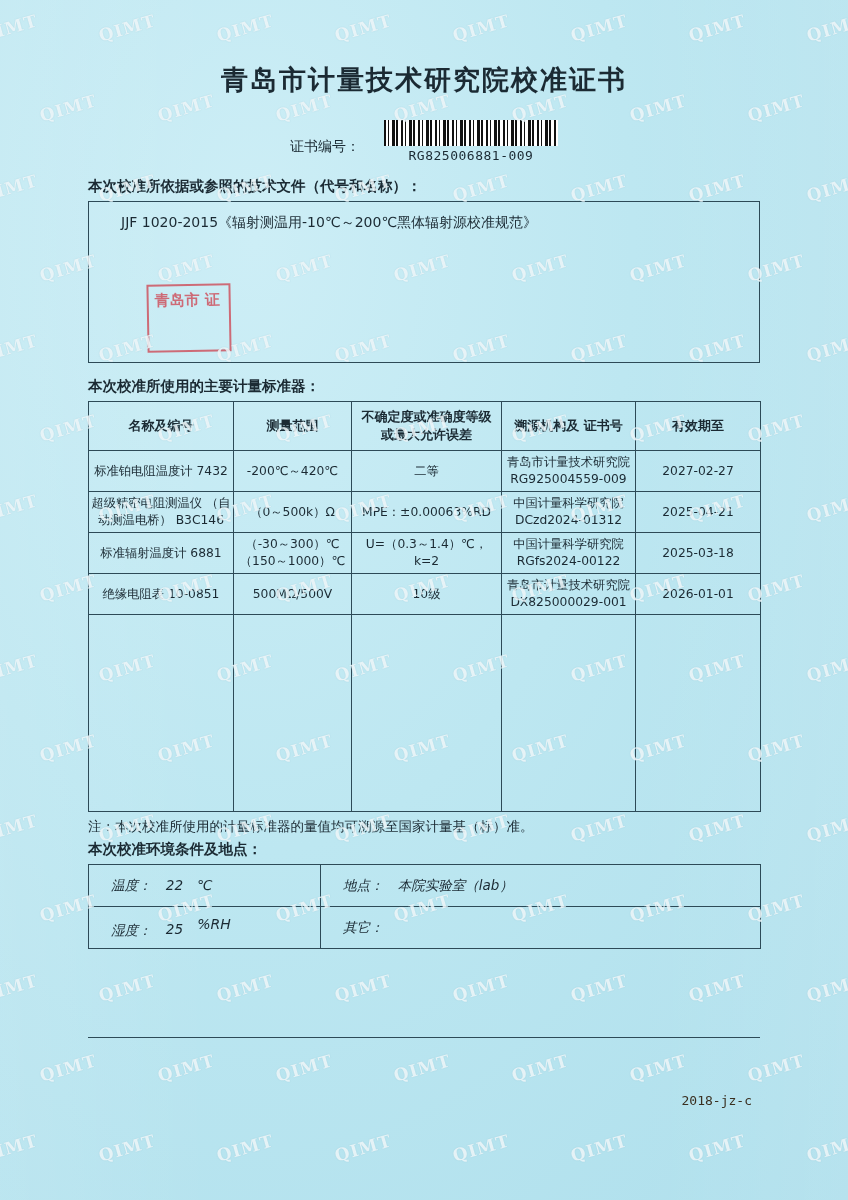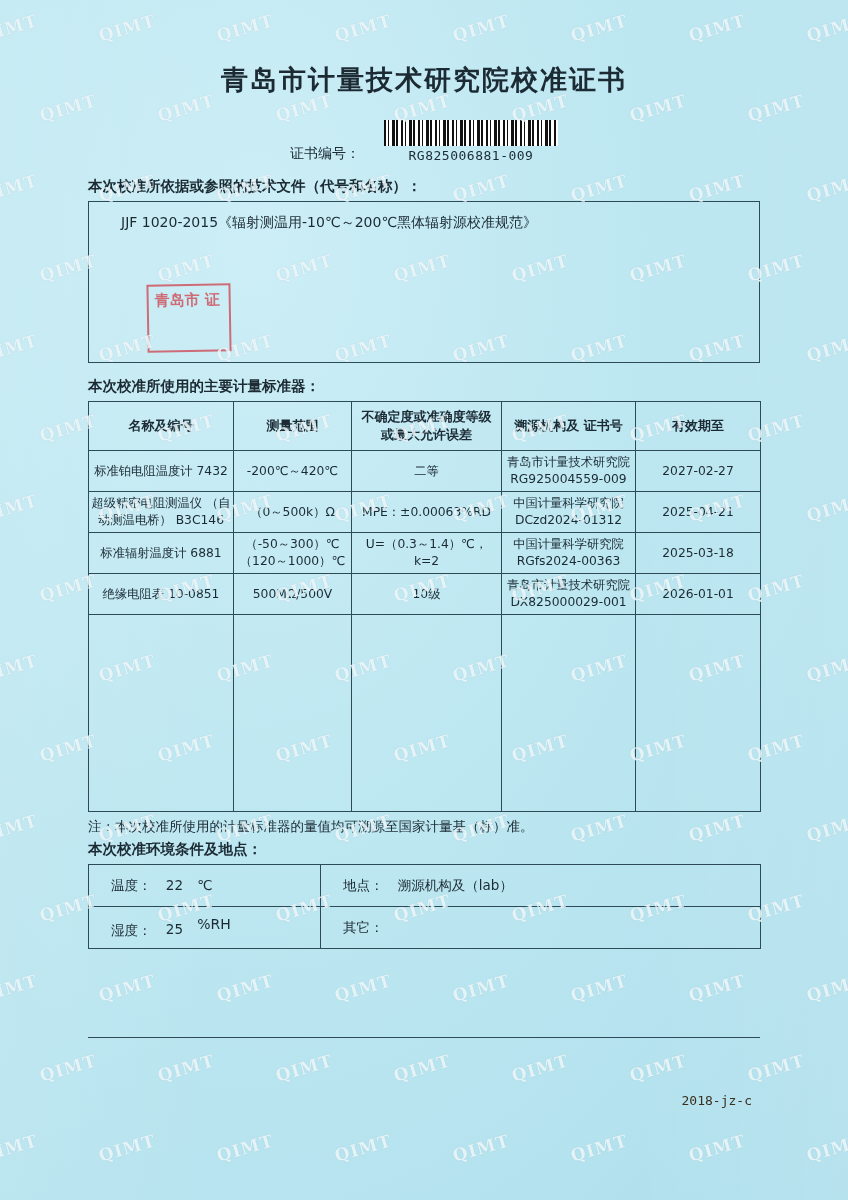--- a/index.html
+++ b/index.html
@@ -57,21 +57,21 @@
     font-size: 27px;
     font-weight: bold;
     letter-spacing: 2px;
     margin-top: 62px;
     font-family: "DejaVu Sans", "Liberation Sans", sans-serif;
   }
   .cert-row {
     margin-top: 22px;
     display: flex;
     justify-content: center;
-    align-items: flex-end;
+    align-items: center;
     gap: 24px;
   }
   .cert-label {
     font-size: 14px;
     padding-top: 10px;
   }
   .barcode-wrap { text-align: center; }
   .barcode {
     height: 26px;
     width: 174px;
@@ -154,20 +154,21 @@
     margin: 0 88px;
     border-collapse: collapse;
     width: 672px;
     table-layout: fixed;
   }
   table.env td {
     border: 1px solid #2d4a57;
     font-size: 13.5px;
     height: 39px;
     padding-left: 22px;
+    font-style: italic;
   }
   .unit { font-size: 14px; vertical-align: super; }
   .val { margin: 0 10px; }
   .declare {
     margin: 16px 0 0 92px;
     font-size: 13px;
     line-height: 22px;
   }
   .declare .l2 { margin-left: 32px; }
   .formcode {
@@ -250,25 +251,25 @@
         <td>（0～500k）Ω</td>
         <td>MPE：±0.00063%RD</td>
         <td>
           <div>中国计量科学研究院</div>
           <div>DCzd2024-01312</div>
         </td>
         <td>2025-04-21</td>
       </tr>
       <tr>
         <td class="name">标准辐射温度计 6881</td>
-        <td>（-50～300）℃ （120～1000）℃</td>
+        <td>（-30～300）℃ （150～1000）℃</td>
         <td>U=（0.3～1.4）℃，k=2</td>
         <td>
           <div>中国计量科学研究院</div>
-          <div>RGfs2024-00363</div>
+          <div>RGfs2024-00122</div>
         </td>
         <td>2025-03-18</td>
       </tr>
       <tr>
         <td class="name">绝缘电阻表 10-0851</td>
         <td>500MΩ/500V</td>
         <td>10级</td>
         <td>
           <div>青岛市计量技术研究院</div>
           <div>DX825000029-001</div>
@@ -296,21 +297,21 @@
     </colgroup>
     <tbody>
         <tr>
       <td>
         <span>温度：</span>
         <span class="val">22</span>
         <span>℃</span>
       </td>
       <td>
         <span>地点：</span>
-        <span class="val">溯源机构及（lab）</span>
+        <span class="val">本院实验室（lab）</span>
       </td>
     </tr>
     <tr>
       <td>
         <span>湿度：</span>
         <span class="val">25</span>
         <span class="unit">%RH</span>
       </td>
       <td>
         <span>其它：</span>

